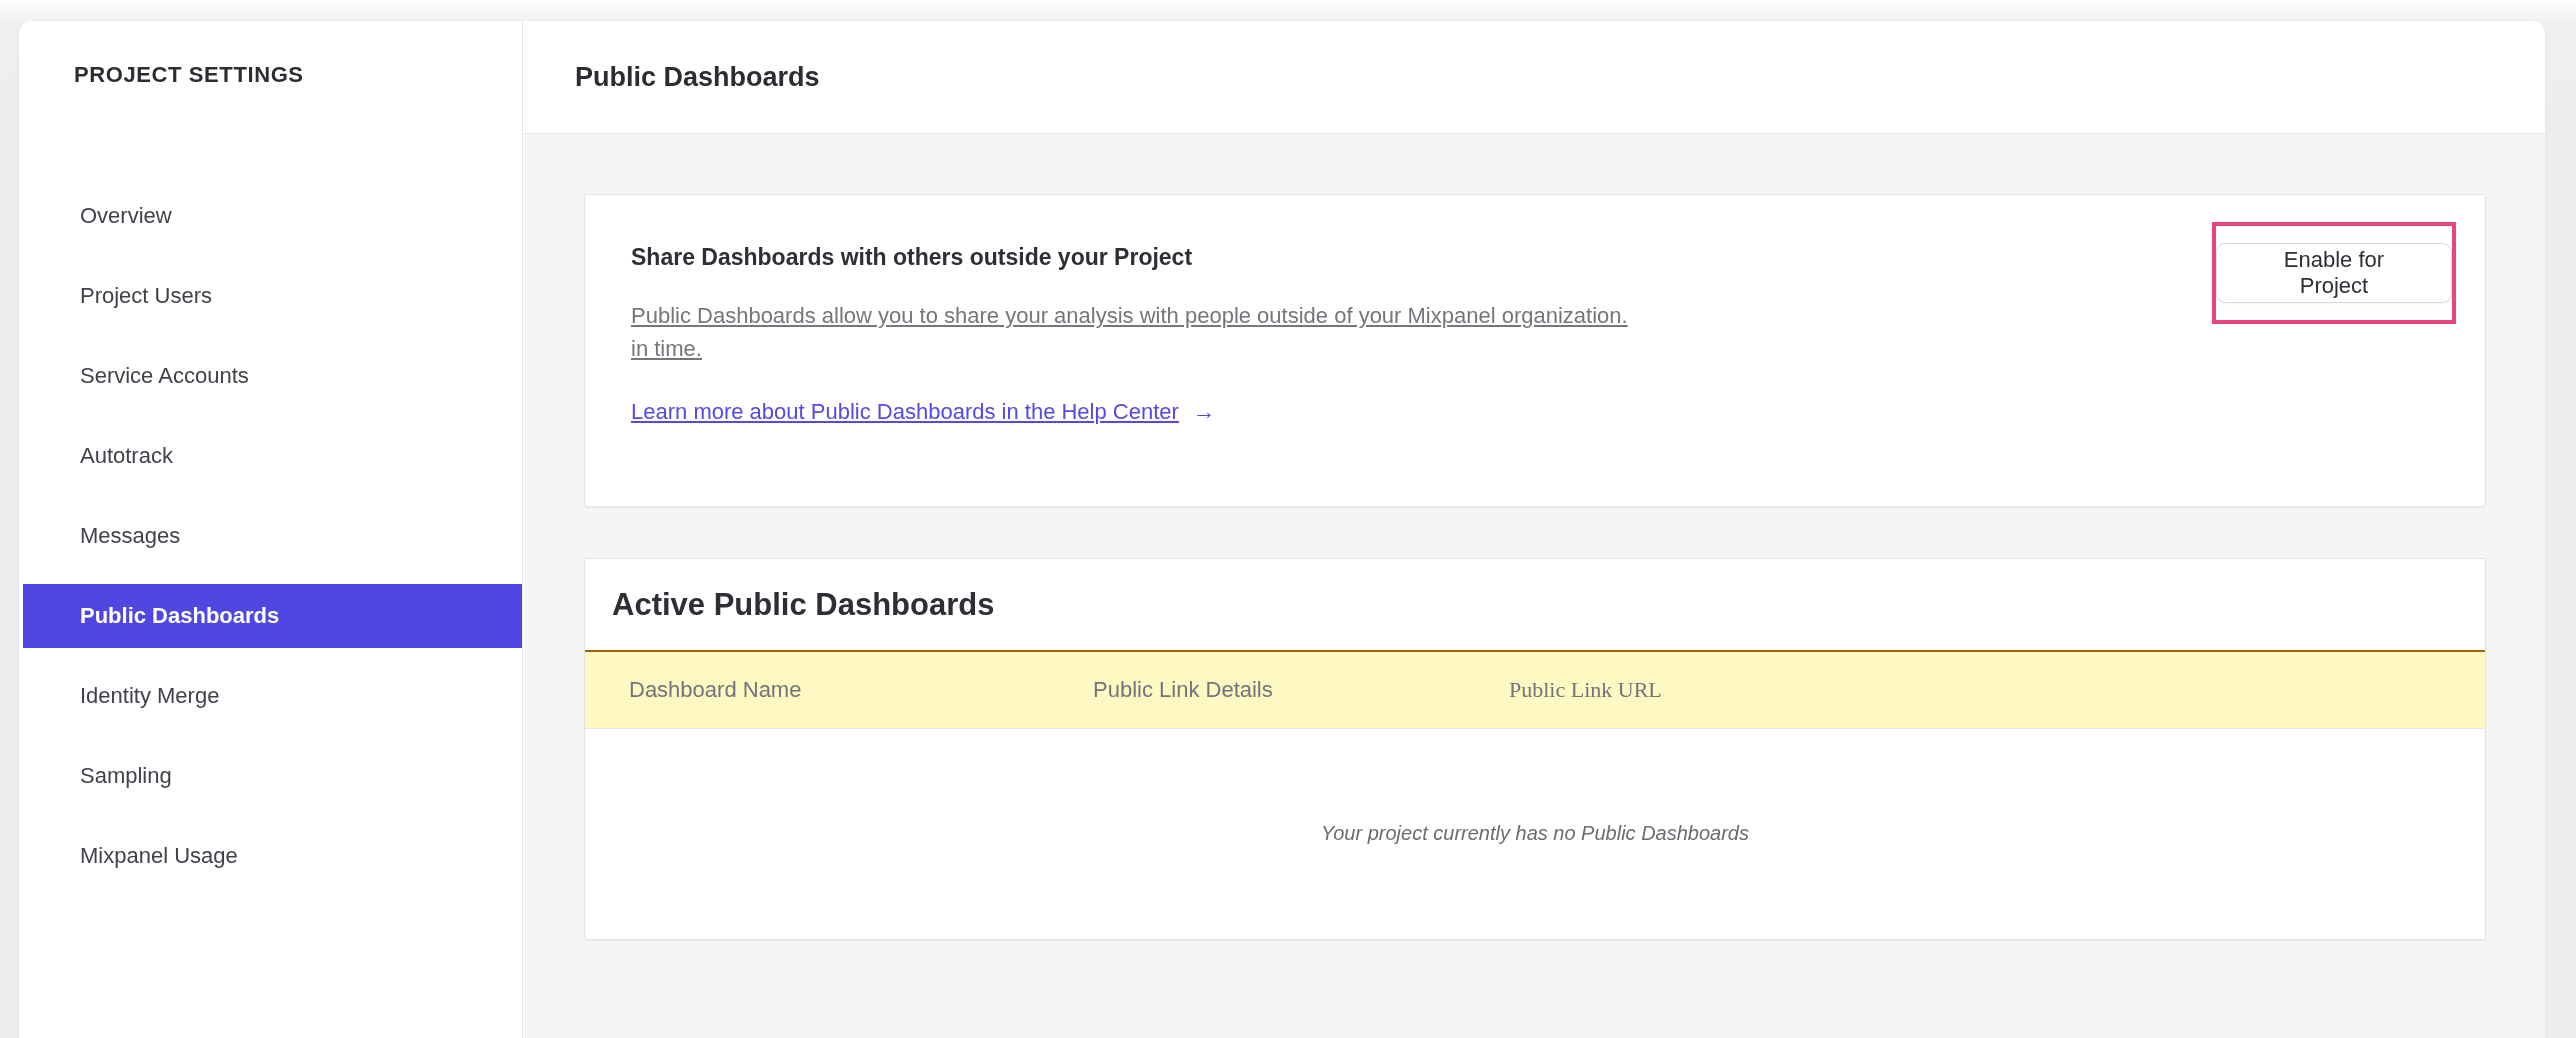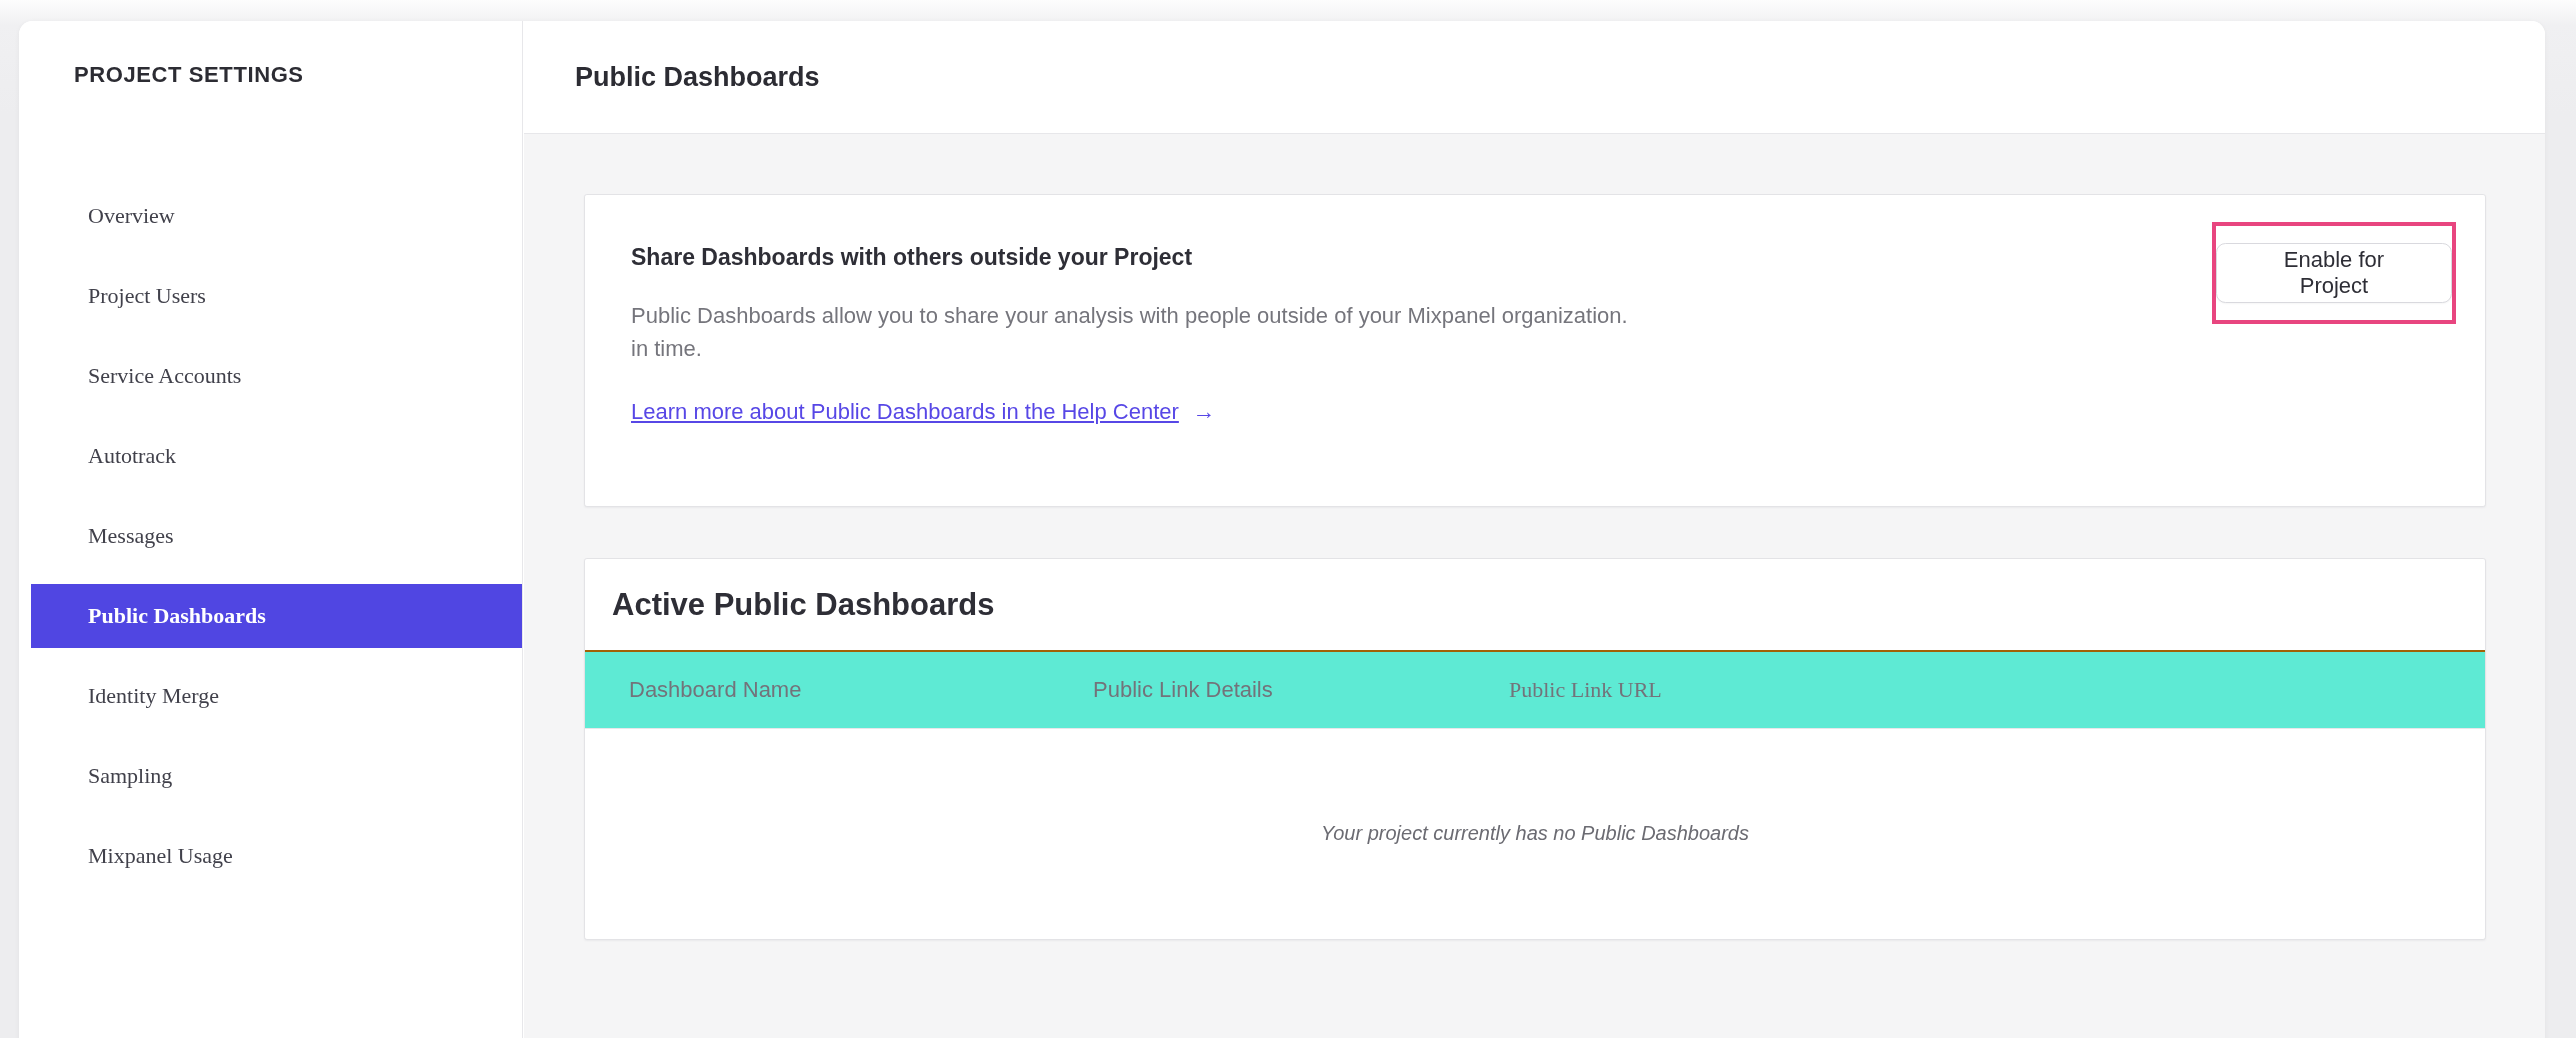--- a/index.html
+++ b/index.html
@@ -24,21 +24,21 @@
     width: 504px;
     background: #ffffff;
     border-right: 1px solid #e7e7ea;
     border-radius: 13.4px 0 0 0;
   }
   .sidebar-title {
     position: absolute; left: 55px; top: 40px;
     font-size: 22px; font-weight: 700; letter-spacing: 0.6px;
     color: #2c2c33; line-height: 27px;
   }
-  .nav { position: absolute; left: 12px; right: 0; top: 163px; font-family: Liberation Serif, serif; }
+  .nav { position: absolute; left: 4px; right: 0; top: 163px; }
   .nav-item {
     height: 64px; margin-bottom: 16px;
     display: flex; align-items: center;
     padding-left: 57px;
     font-size: 22px; color: #41414b;
     cursor: pointer;
   }
   .nav-item.selected {
     background: #5046e2;
     color: #ffffff;
@@ -73,21 +73,21 @@
     border: 1px solid #e3e3e6;
     border-radius: 2.9px;
     box-shadow: 0 1px 1.9px rgba(22,22,30,0.05);
   }
   .card.share { height: 313px; padding: 48px 0 0 46px; }
   .share-heading {
     font-size: 23px; font-weight: 700; color: #2e2e36; line-height: 29px;
   }
   .share-body { margin-top: 27px; }
   .share-body .line {
-    font-size: 22px; color: #75757c; line-height: 33px;
+    font-size: 22px; color: #75757c; line-height: 33px; text-decoration: underline;
   }
   .learn-row { margin-top: 30.5px; display: flex; align-items: center; }
   .learn-link {
     font-size: 22px; color: #5747e6; text-decoration: underline;
     line-height: 32px; cursor: pointer;
   }
   .learn-arrow {
     font-size: 23px; color: #5747e6; margin-left: 13.4px; text-decoration: none;
   }
   
@@ -110,21 +110,21 @@
   }
   
   .card.active-dash { margin-top: 51px; height: 382px; }
   .active-head {
     height: 93px; border-bottom: 2px solid #a16207;
     display: flex; align-items: center; padding-left: 27px;
     font-size: 31px; font-weight: 700; color: #2e2e36;
   }
   .table-header {
     height: 77px;
-    background: #5eead4;
+    background: #fef9c3;
     border-bottom: 1px solid #e7e7ea;
     display: flex; align-items: center;
     padding-left: 44px;
     font-size: 22px; color: #73737a;
   }
   .th-col1 { width: 464px; }
   .th-col2 { width: 416px; }
   .th-col3 { flex: 1; font-family: Liberation Serif, serif; }
   .table-empty {
     height: 209px;

